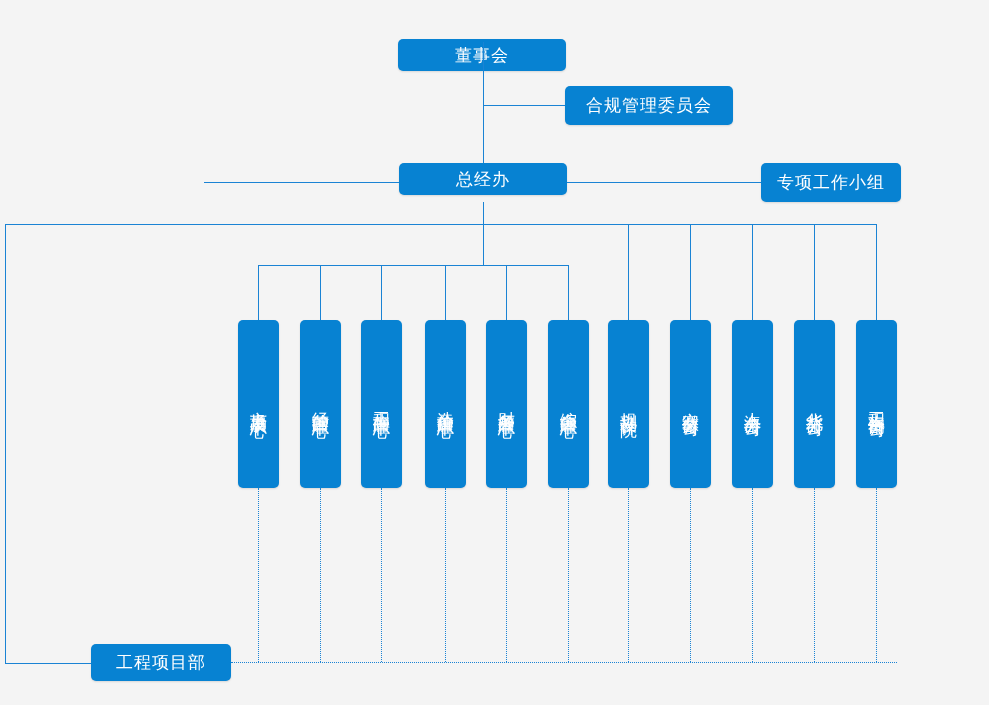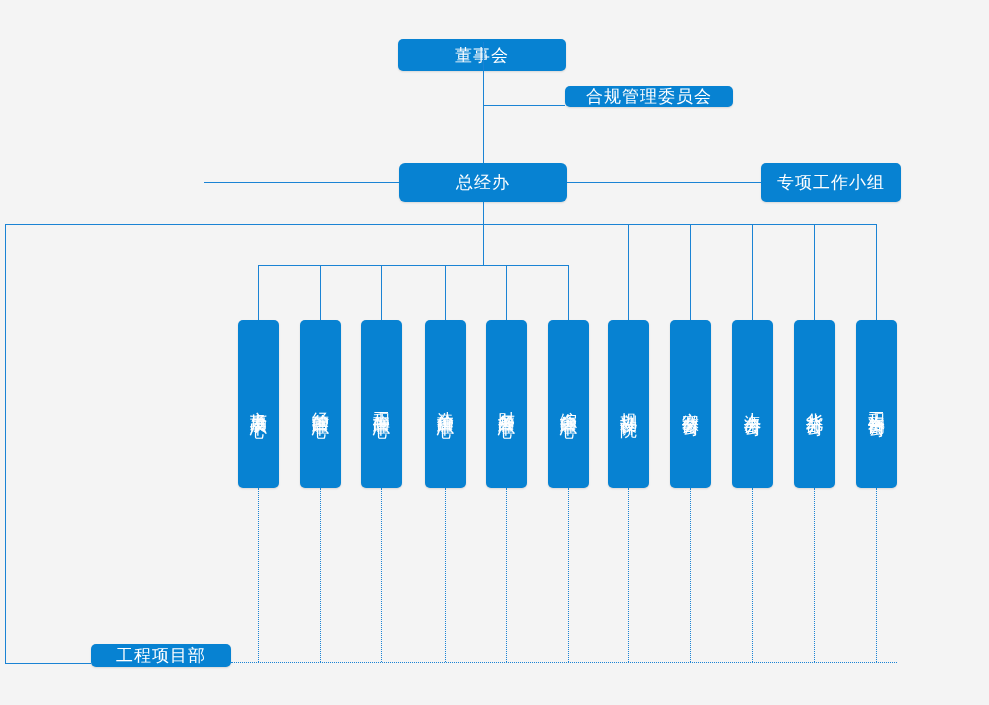--- a/index.html
+++ b/index.html
@@ -73,34 +73,34 @@
 </style>
 </head>
 <body>
 
 <div id="chart">
 
   <div class="box h" style="left:398px; top:3px; width:168px; height:32px;margin-top:36px;">
     <span class="lbl">董事会</span>
   </div>
 
-  <div class="box h" style="left:565px; top:86px; width:168px; height:21px;">
+  <div class="box h" style="left:565px; top:86px; width:168px; height:39px;">
     <span class="lbl">合规管理委员会</span>
   </div>
 
 
-  <div class="box h" style="left:399px; top:163px; width:168px; height:39px;border-radius:6px;">
+  <div class="box h" style="left:399px; top:163px; width:168px; height:32px;">
     <span class="lbl">总经办</span>
   </div>
 
   <div class="box h" style="left:761px; top:163px; width:140px; height:39px;">
     <span class="lbl">专项工作小组</span>
   </div>
 
-  <div class="box h" style="left:91px; top:644px; width:140px; height:23px;">
+  <div class="box h" style="left:91px; top:644px; width:140px; height:37px;">
     <span class="lbl">工程项目部</span>
   </div>
 
   <div class="line vline" style="left:483px; top:42px; height:121px;"></div>
 
   <div class="line hline" style="left:483px; top:105px; width:82px;"></div>
 
   <div class="line hline" style="left:204px; top:182px; width:195px;"></div>
 
   <div class="line hline" style="left:567px; top:182px; width:194px;"></div>

